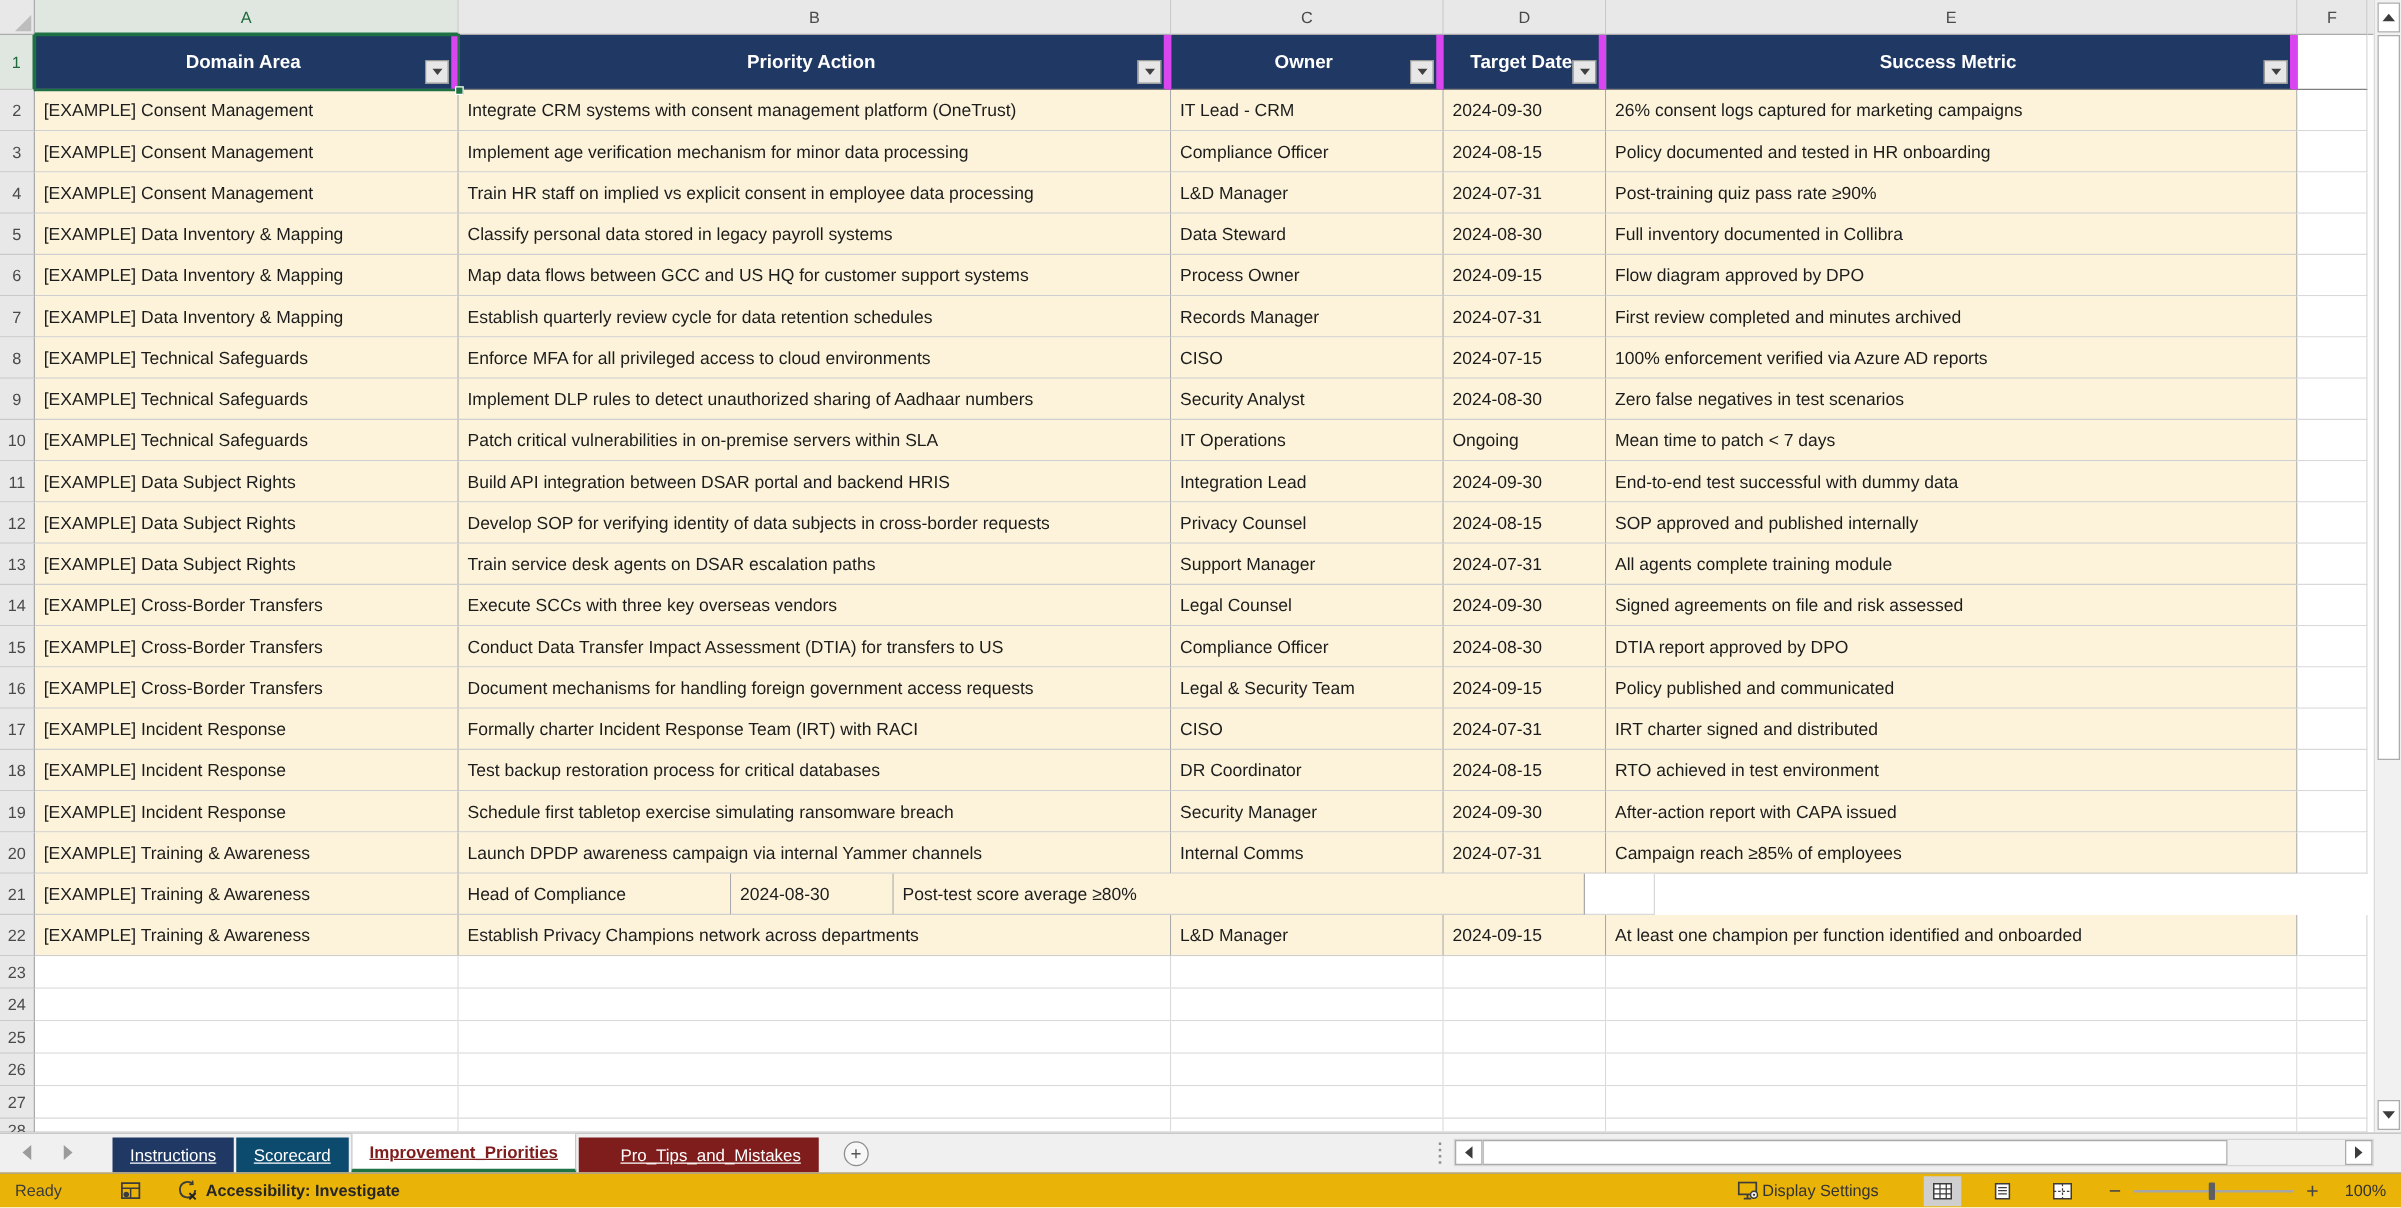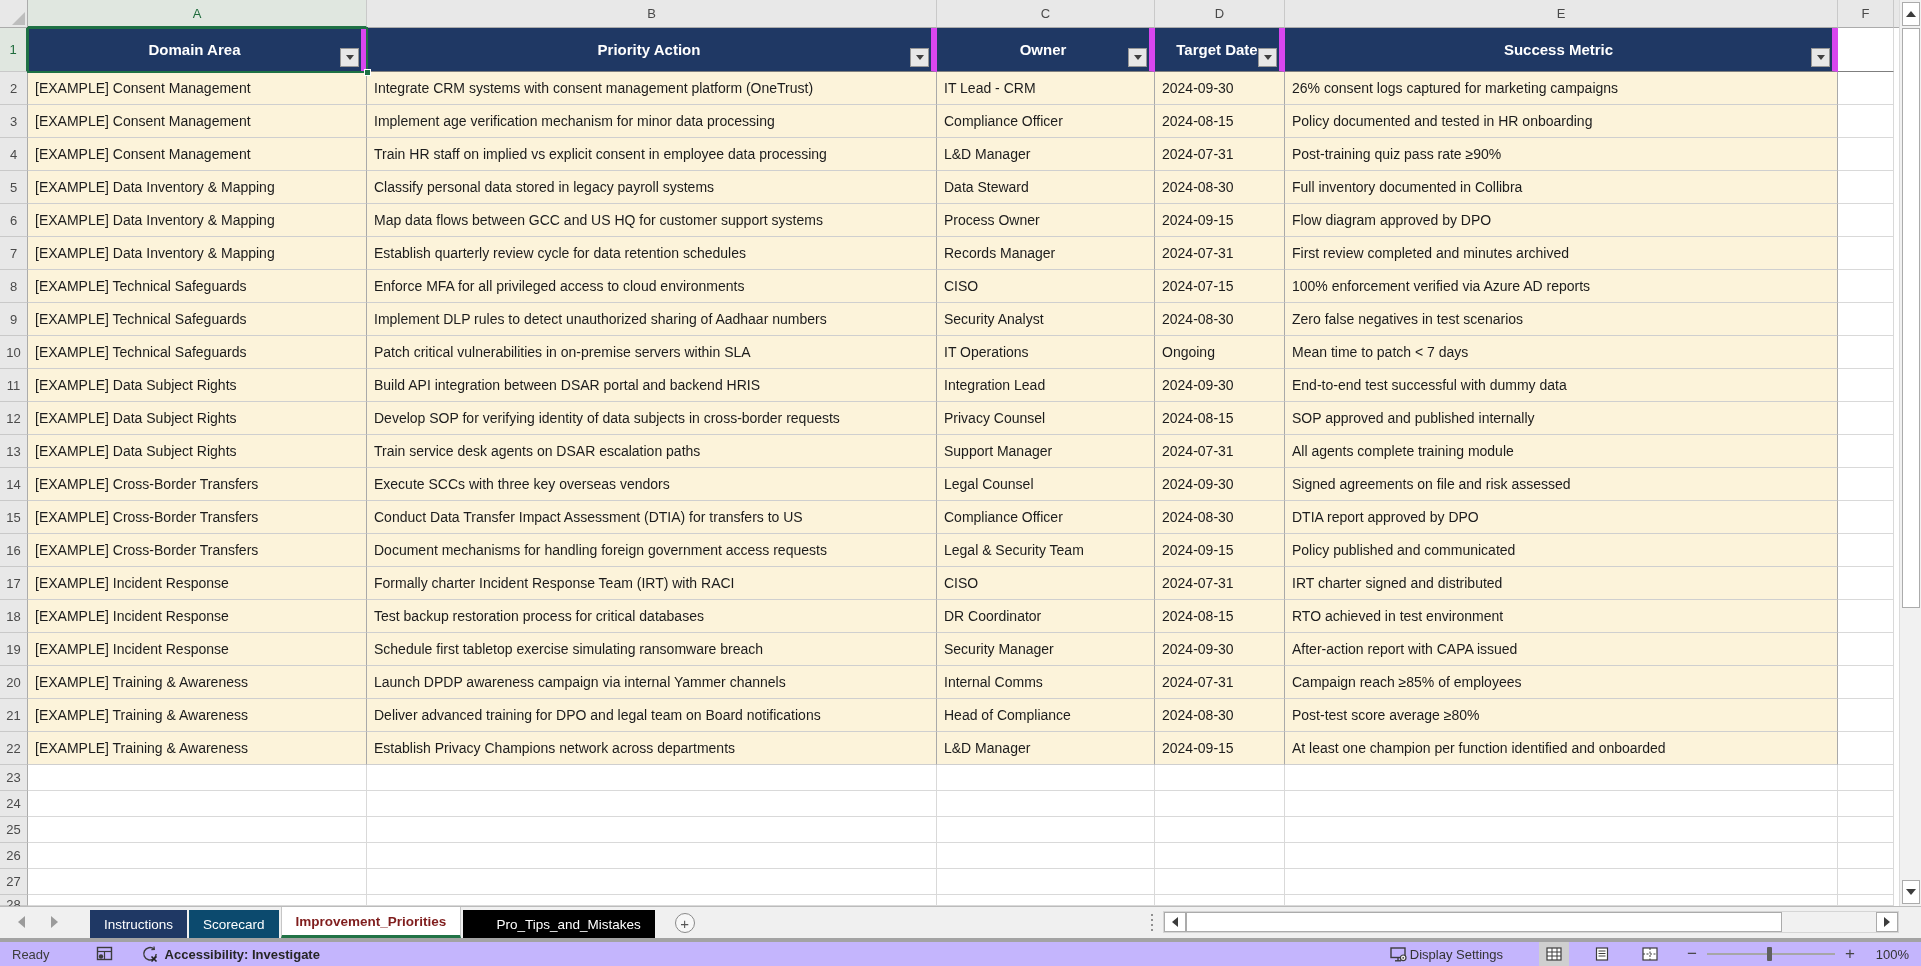--- a/index.html
+++ b/index.html
@@ -54,34 +54,34 @@
   .tri-left { width: 0; height: 0; border-top: 5px solid transparent; border-bottom: 5px solid transparent; border-right: 6px solid #3c3c3c; }
   .tri-right { width: 0; height: 0; border-top: 5px solid transparent; border-bottom: 5px solid transparent; border-left: 6px solid #3c3c3c; }
   .vs-thumb { position: absolute; left: 2px; top: 28px; width: 18px; height: 580px; background: #fff; border: 1px solid #ABABAB; }
 
   
   .tabstrip { position: absolute; left: 0; top: 906px; width: 1921px; height: 32px; background: #F0F0F0; border-top: 1px solid #BBBBBB; display: flex; align-items: flex-end; }
   .nav-arrows { display: flex; align-items: center; height: 32px; padding-left: 18px; gap: 26px; }
   .nav-tri-l { width: 0; height: 0; border-top: 6px solid transparent; border-bottom: 6px solid transparent; border-right: 7px solid #9b9b9b; }
   .nav-tri-r { width: 0; height: 0; border-top: 6px solid transparent; border-bottom: 6px solid transparent; border-left: 7px solid #9b9b9b; }
   .tabs { display: flex; align-items: flex-end; margin-left: 32px; height: 32px; }
-  .tab { height: 28px; display: flex; align-items: center; padding: 0 14px; font-size: 13.5px; color: #fff; margin-right: 2px; cursor: default; }
+  .tab { height: 28px; display: flex; align-items: center; padding: 0 14px; font-size: 13.5px; color: #fff; margin-right: 2px; cursor: default; text-decoration: underline; }
   .tab.active { background: #fff; color: #7f1d1d; font-weight: bold; height: 31px; border-bottom: 3px solid #217346; border-left: 1px solid #c6c6c6; border-right: 1px solid #c6c6c6; }
   .add-sheet { width: 20px; height: 20px; border-radius: 50%; border: 1px solid #8a8a8a; color: #555; display: flex; align-items: center; justify-content: center; font-size: 15px; line-height: 1; margin: 0 0 5px 18px; background: #F7F7F7; }
 
   .hscroll-region { position: absolute; right: 22px; top: 906px; height: 32px; display: flex; align-items: center; }
   .splitter-dots { display: flex; flex-direction: column; gap: 3px; margin-right: 10px; }
   .splitter-dots i { width: 2px; height: 2px; background: #8f8f8f; }
   .hscroll { width: 736px; height: 22px; background: #F1F1F1; border: 1px solid #D5D5D5; display: flex; align-items: center; }
   .hs-btn { width: 22px; height: 20px; background: #fff; border: 1px solid #ABABAB; display: flex; align-items: center; justify-content: center; }
   .hs-thumb { width: 596px; height: 20px; background: #fff; border: 1px solid #ABABAB; }
   .hs-track { flex: 1; height: 20px; }
 
   
-  .statusbar { position: absolute; left: 0; top: 938px; width: 1921px; height: 28px; background: #c4b5fd; border-top: 4px solid #a3a3a3; display: flex; align-items: center; font-size: 13px; color: #3c3c3c; }
+  .statusbar { position: absolute; left: 0; top: 938px; width: 1921px; height: 28px; background: #eab308; border-top: 1px solid #a3a3a3; display: flex; align-items: center; font-size: 13px; color: #3c3c3c; }
   .sb-ready { margin-left: 12px; }
   .macro-icon { margin-left: 46px; display: flex; align-items: center; }
   .acc-group { margin-left: 28px; display: flex; align-items: center; gap: 6px; font-weight: bold; color: #262626; }
   .sb-spacer { flex: 1; }
   .display-settings { display: flex; align-items: center; gap: 2px; color: #333; }
   .view-btns { display: flex; margin-left: 36px; gap: 18px; }
   .view-btn { width: 30px; height: 24px; display: flex; align-items: center; justify-content: center; }
   .view-btn.sel { background: #CFCFCF; }
   .zoom-out { margin-left: 20px; font-size: 17px; color: #444; width: 14px; text-align: center; }
   .zoom-slider { width: 128px; margin: 0 8px; position: relative; height: 14px; }
@@ -353,21 +353,20 @@
       <div class="cell wC">Internal Comms</div>
       <div class="cell wD">2024-07-31</div>
       <div class="cell wE">Campaign reach ≥85% of employees</div>
       <div class="cell fcol wF"></div>
       <div class="wFill"></div>
     </div>
 
     <div class="row rdata">
       <div class="gut">21</div>
       <div class="cell wA">[EXAMPLE] Training &amp; Awareness</div>
-      <div class="cell wB">Deliver advanced training for DPO and legal team on Board notifications</div>
       <div class="cell wC">Head of Compliance</div>
       <div class="cell wD">2024-08-30</div>
       <div class="cell wE">Post-test score average ≥80%</div>
       <div class="cell fcol wF"></div>
       <div class="wFill"></div>
     </div>
 
     <div class="row rdata">
       <div class="gut">22</div>
       <div class="cell wA">[EXAMPLE] Training &amp; Awareness</div>
@@ -464,21 +463,21 @@
 
   <div class="tabstrip">
     <div class="nav-arrows">
       <span class="nav-tri-l"></span>
       <span class="nav-tri-r"></span>
     </div>
     <div class="tabs" id="tabs">
         <div class="tab" style="background: rgb(31, 56, 100);">Instructions</div>
         <div class="tab" style="background: #0c4a6e;">Scorecard</div>
         <div class="tab active">Improvement_Priorities</div>
-        <div class="tab" style="background: #000000; padding-left: 33px;">Pro_Tips_and_Mistakes</div>
+        <div class="tab" style="background: #7f1d1d; padding-left: 33px;">Pro_Tips_and_Mistakes</div>
       </div>
     <div class="add-sheet">+</div>
   </div>
 
   <div class="hscroll-region">
     <div class="splitter-dots">
         <i></i>
         <i></i>
         <i></i>
         <i></i>

